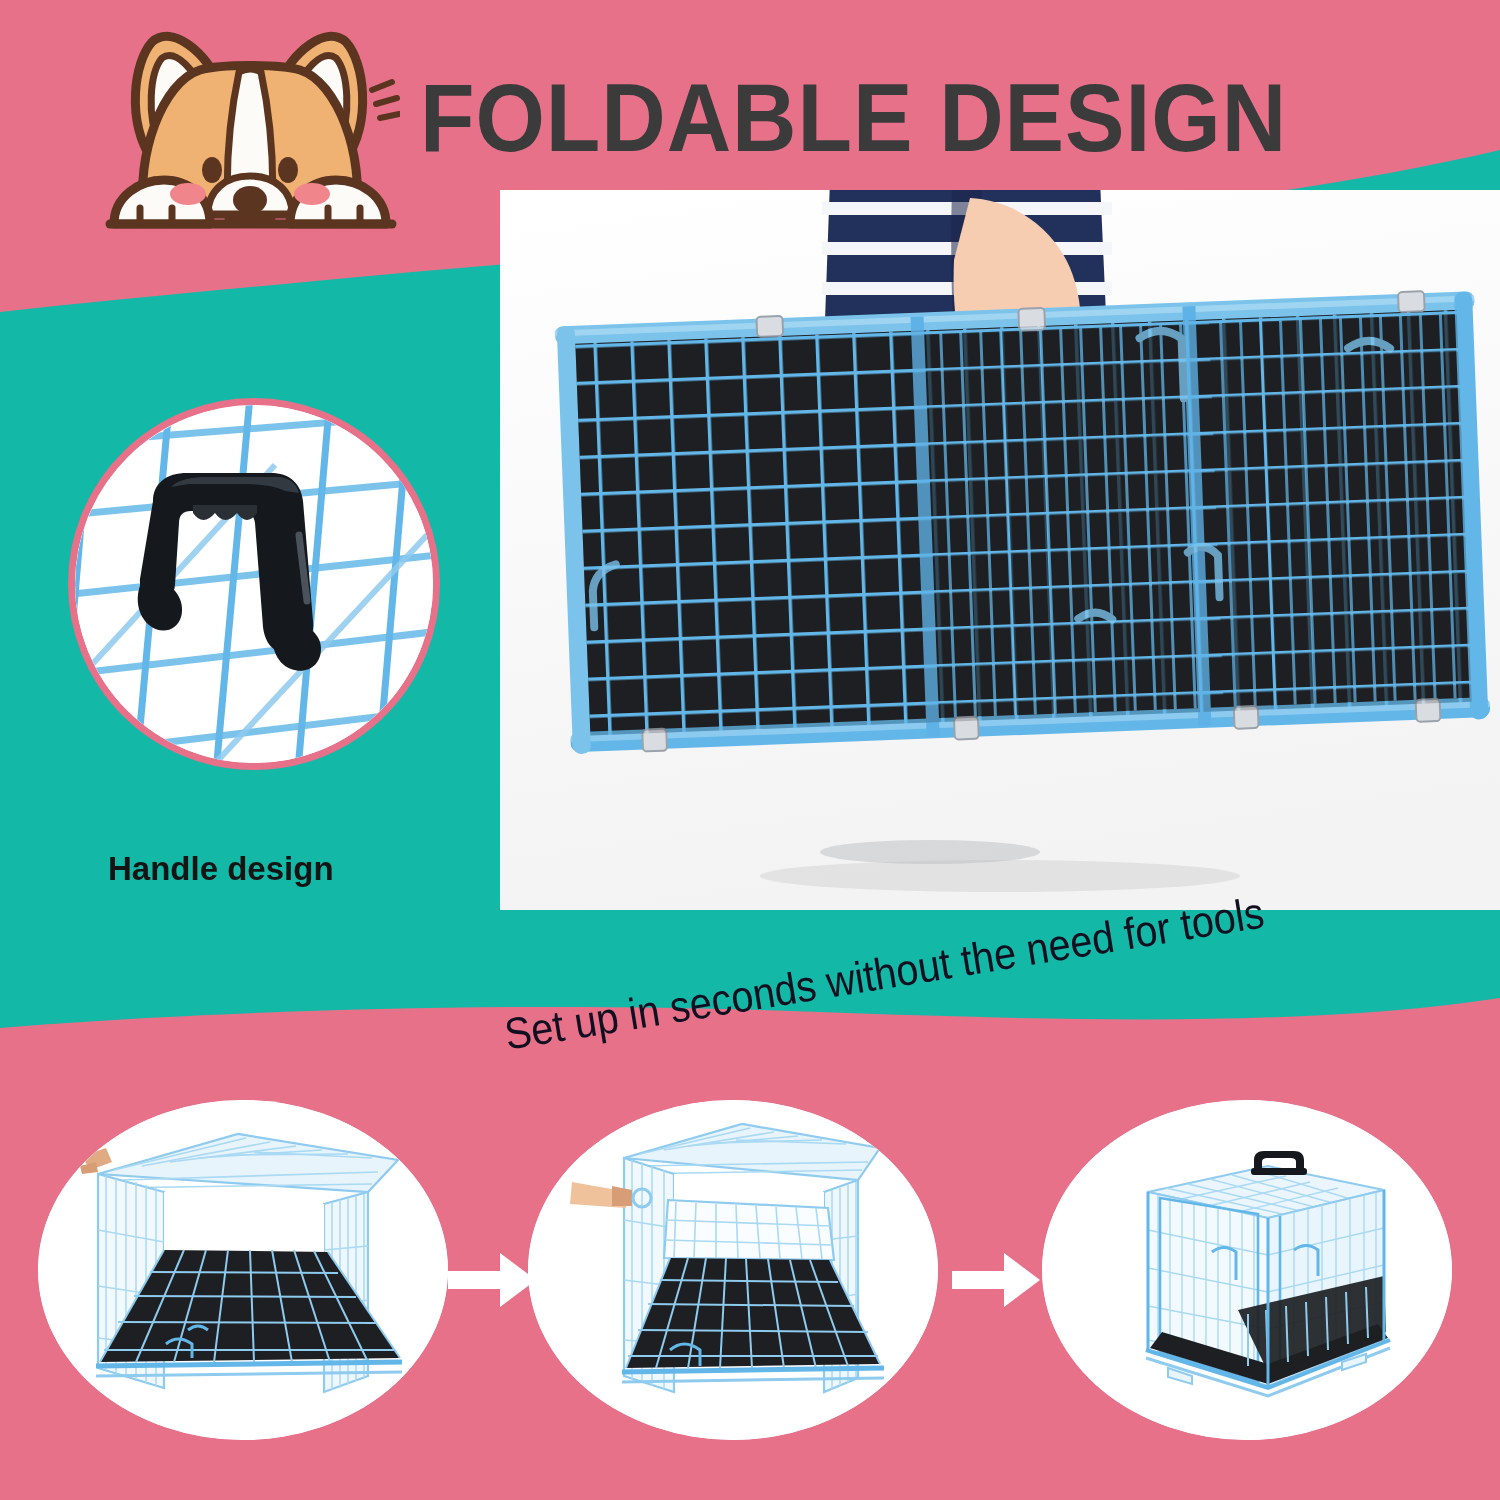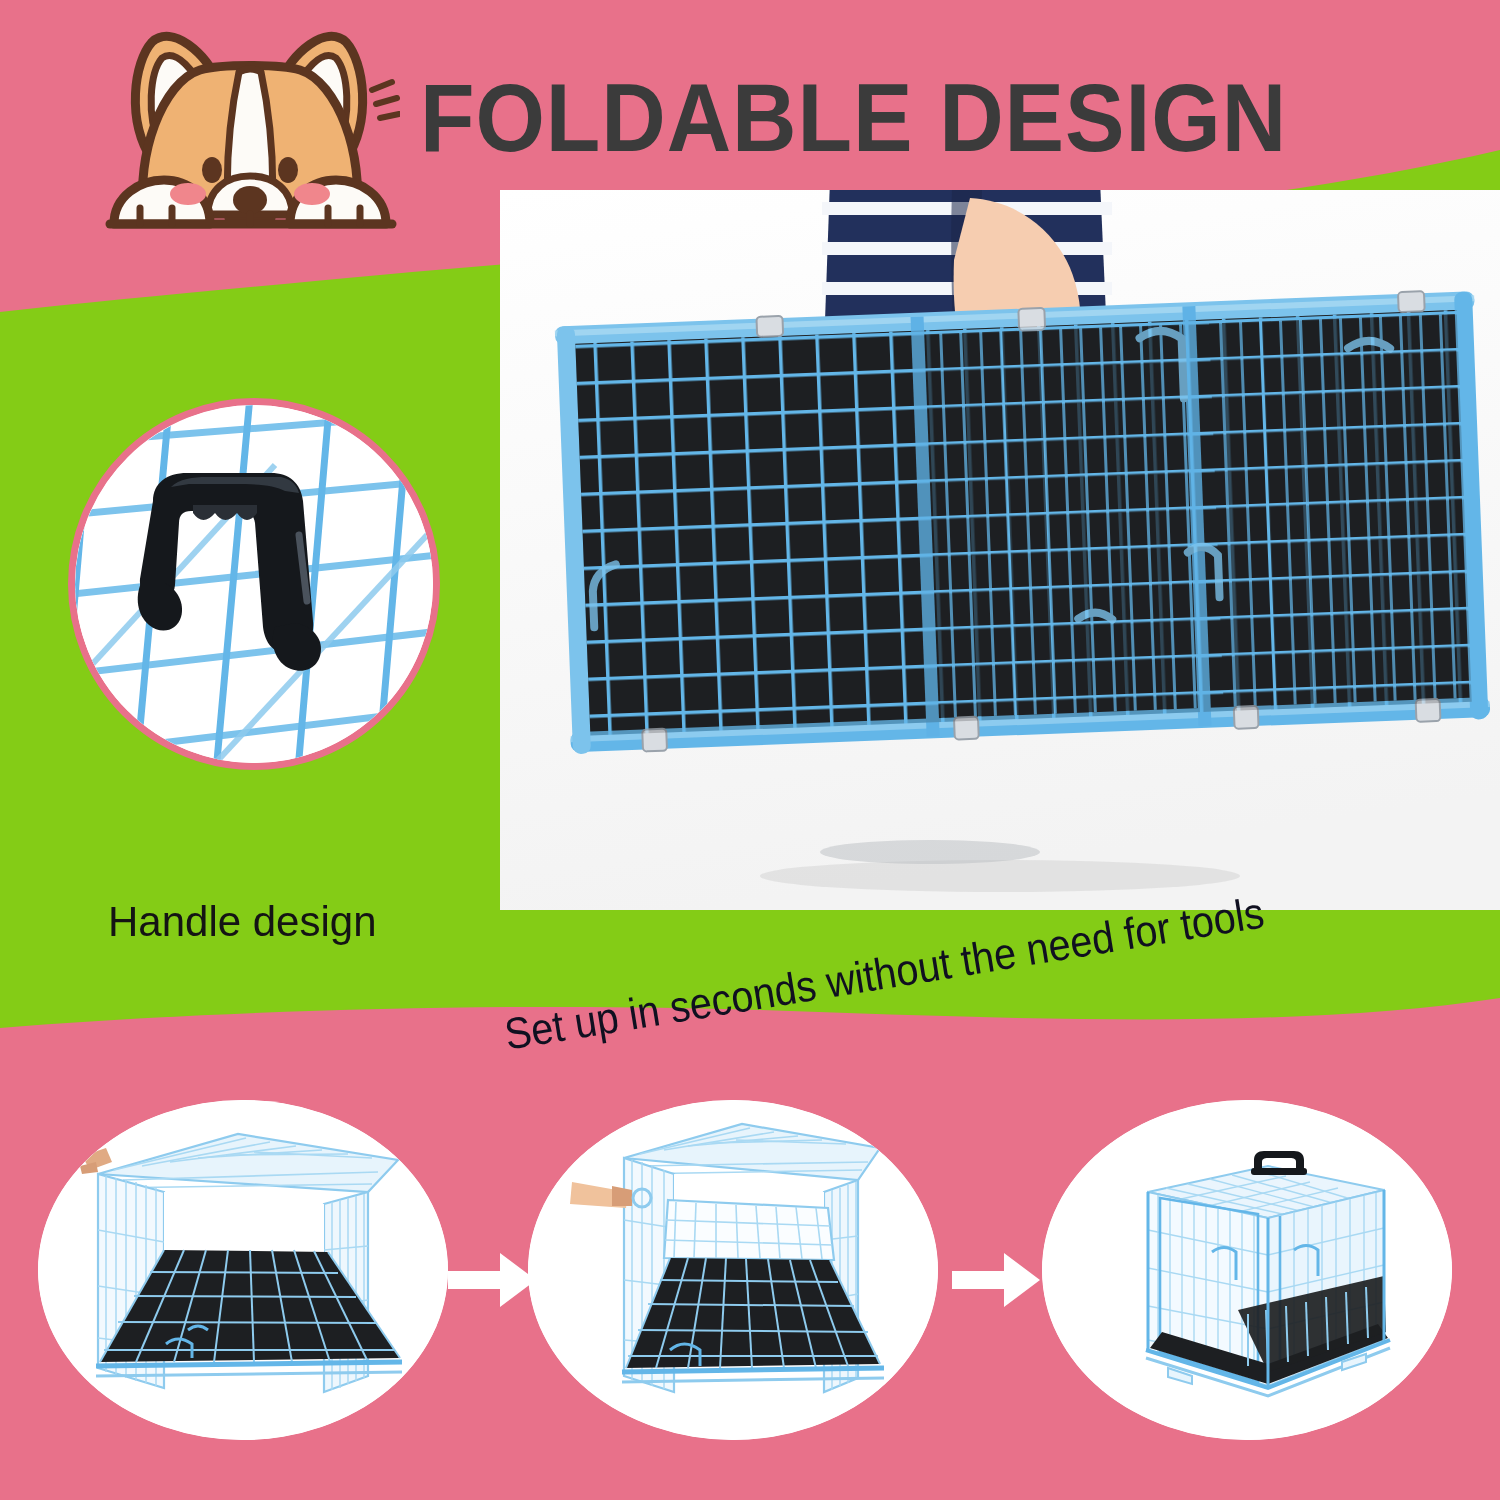--- a/index.html
+++ b/index.html
@@ -2,21 +2,21 @@
 <html><head>
 <meta charset="utf-8">
 <style>
   * { margin:0; padding:0; box-sizing:border-box; }
   html,body { width:1500px; height:1500px; overflow:hidden; }
   body {
     font-family:"Liberation Sans", sans-serif;
     background:#ffffff;
     position:relative;
   }
-  #stage { position:absolute; inset:0; width:1500px; height:1500px; background:#84cc16; }
+  #stage { position:absolute; inset:0; width:1500px; height:1500px; background:#14b8a6; }
 
   
   .band { position:absolute; left:0; width:1500px; }
   .band svg { display:block; }
   #header-band { top:0; height:330px; z-index:1; }
   #footer-band { top:980px; height:520px; z-index:1; }
 
   
   #logo { position:absolute; left:100px; top:28px; width:300px; height:212px; z-index:6; }
   #title {
@@ -40,21 +40,21 @@
   
   #handle-inset {
     position:absolute; left:68px; top:398px; width:372px; height:372px; z-index:7;
     border-radius:50%;
     border:7px solid #e8718a;
     background:#ffffff;
     overflow:hidden;
   }
   #handle-caption {
     position:absolute; left:108px; top:848px; width:440px; z-index:7;
-    font-size:42px; line-height:1.25; color:#141414; font-weight:400;margin-top:48px;
+    font-size:33px; line-height:1.25; color:#141414; font-weight:700;
   }
 
   
   #tagline {
     position:absolute; left:505px; top:1010px; z-index:8;
     transform:rotate(-9.2deg); transform-origin:left center;
     font-family:"Liberation Sans Narrow","Liberation Sans",sans-serif;
     font-size:44px; color:#101020; white-space:nowrap;
     transform-box:fill-box;
   }

